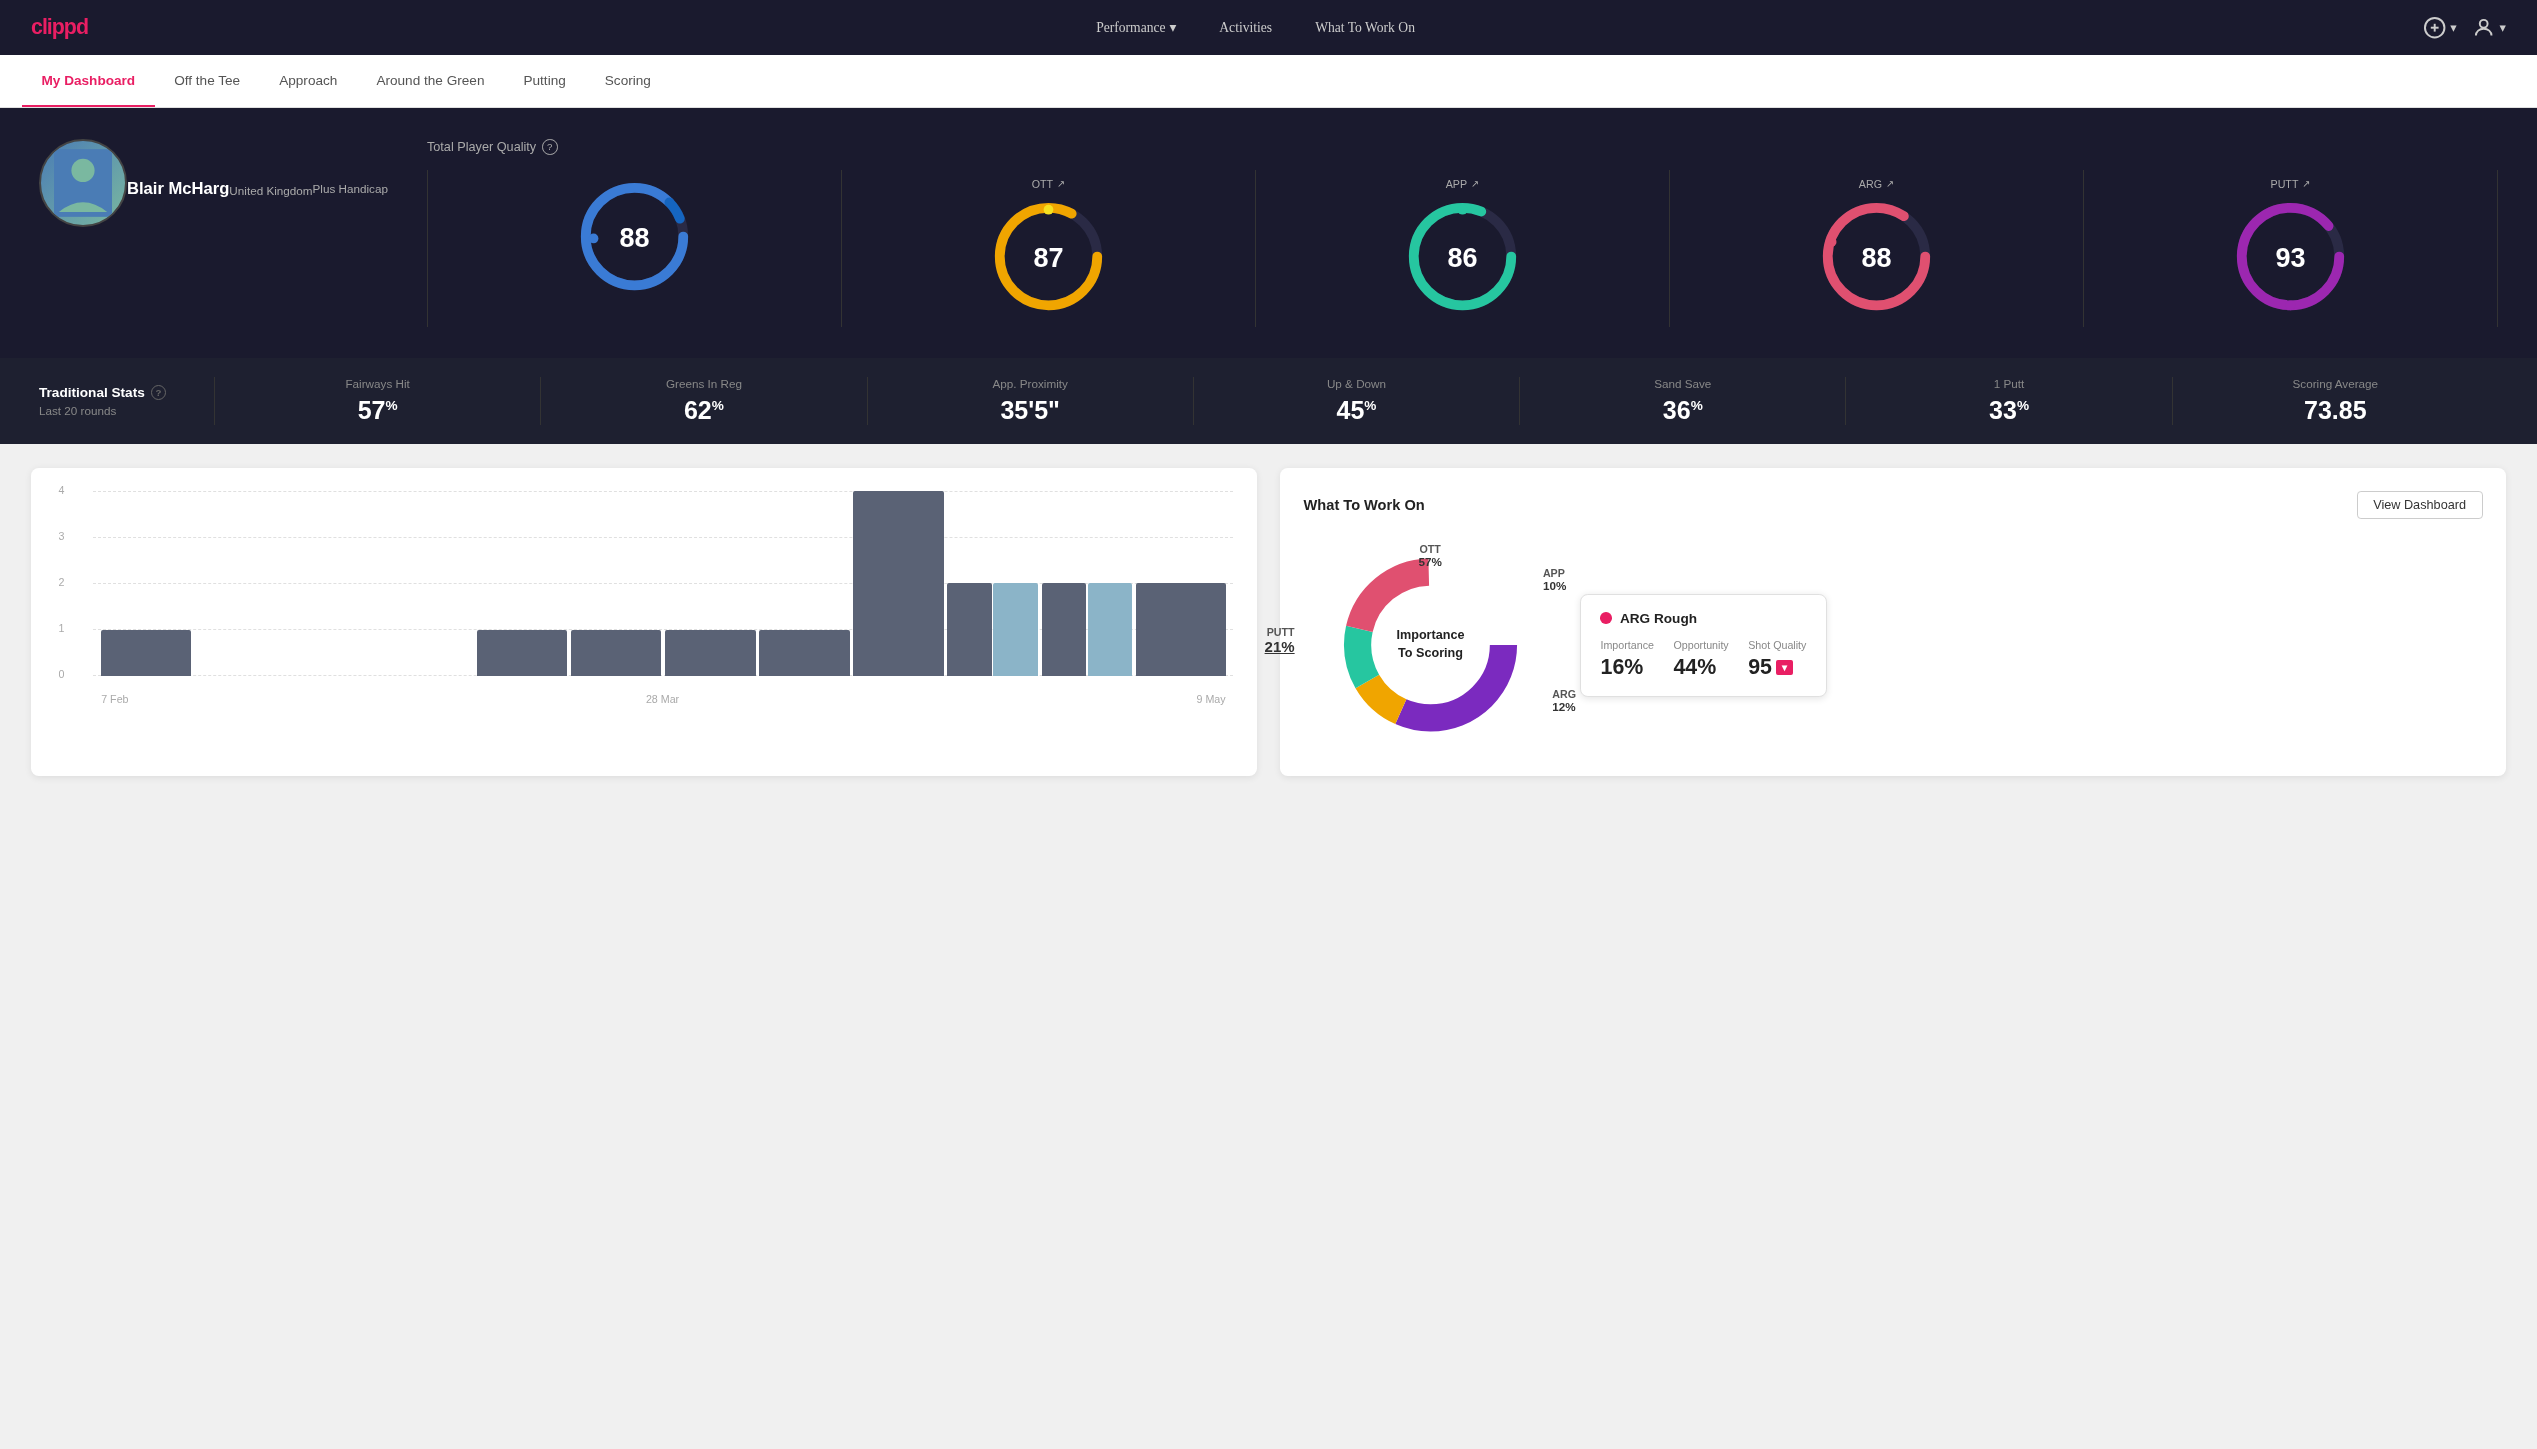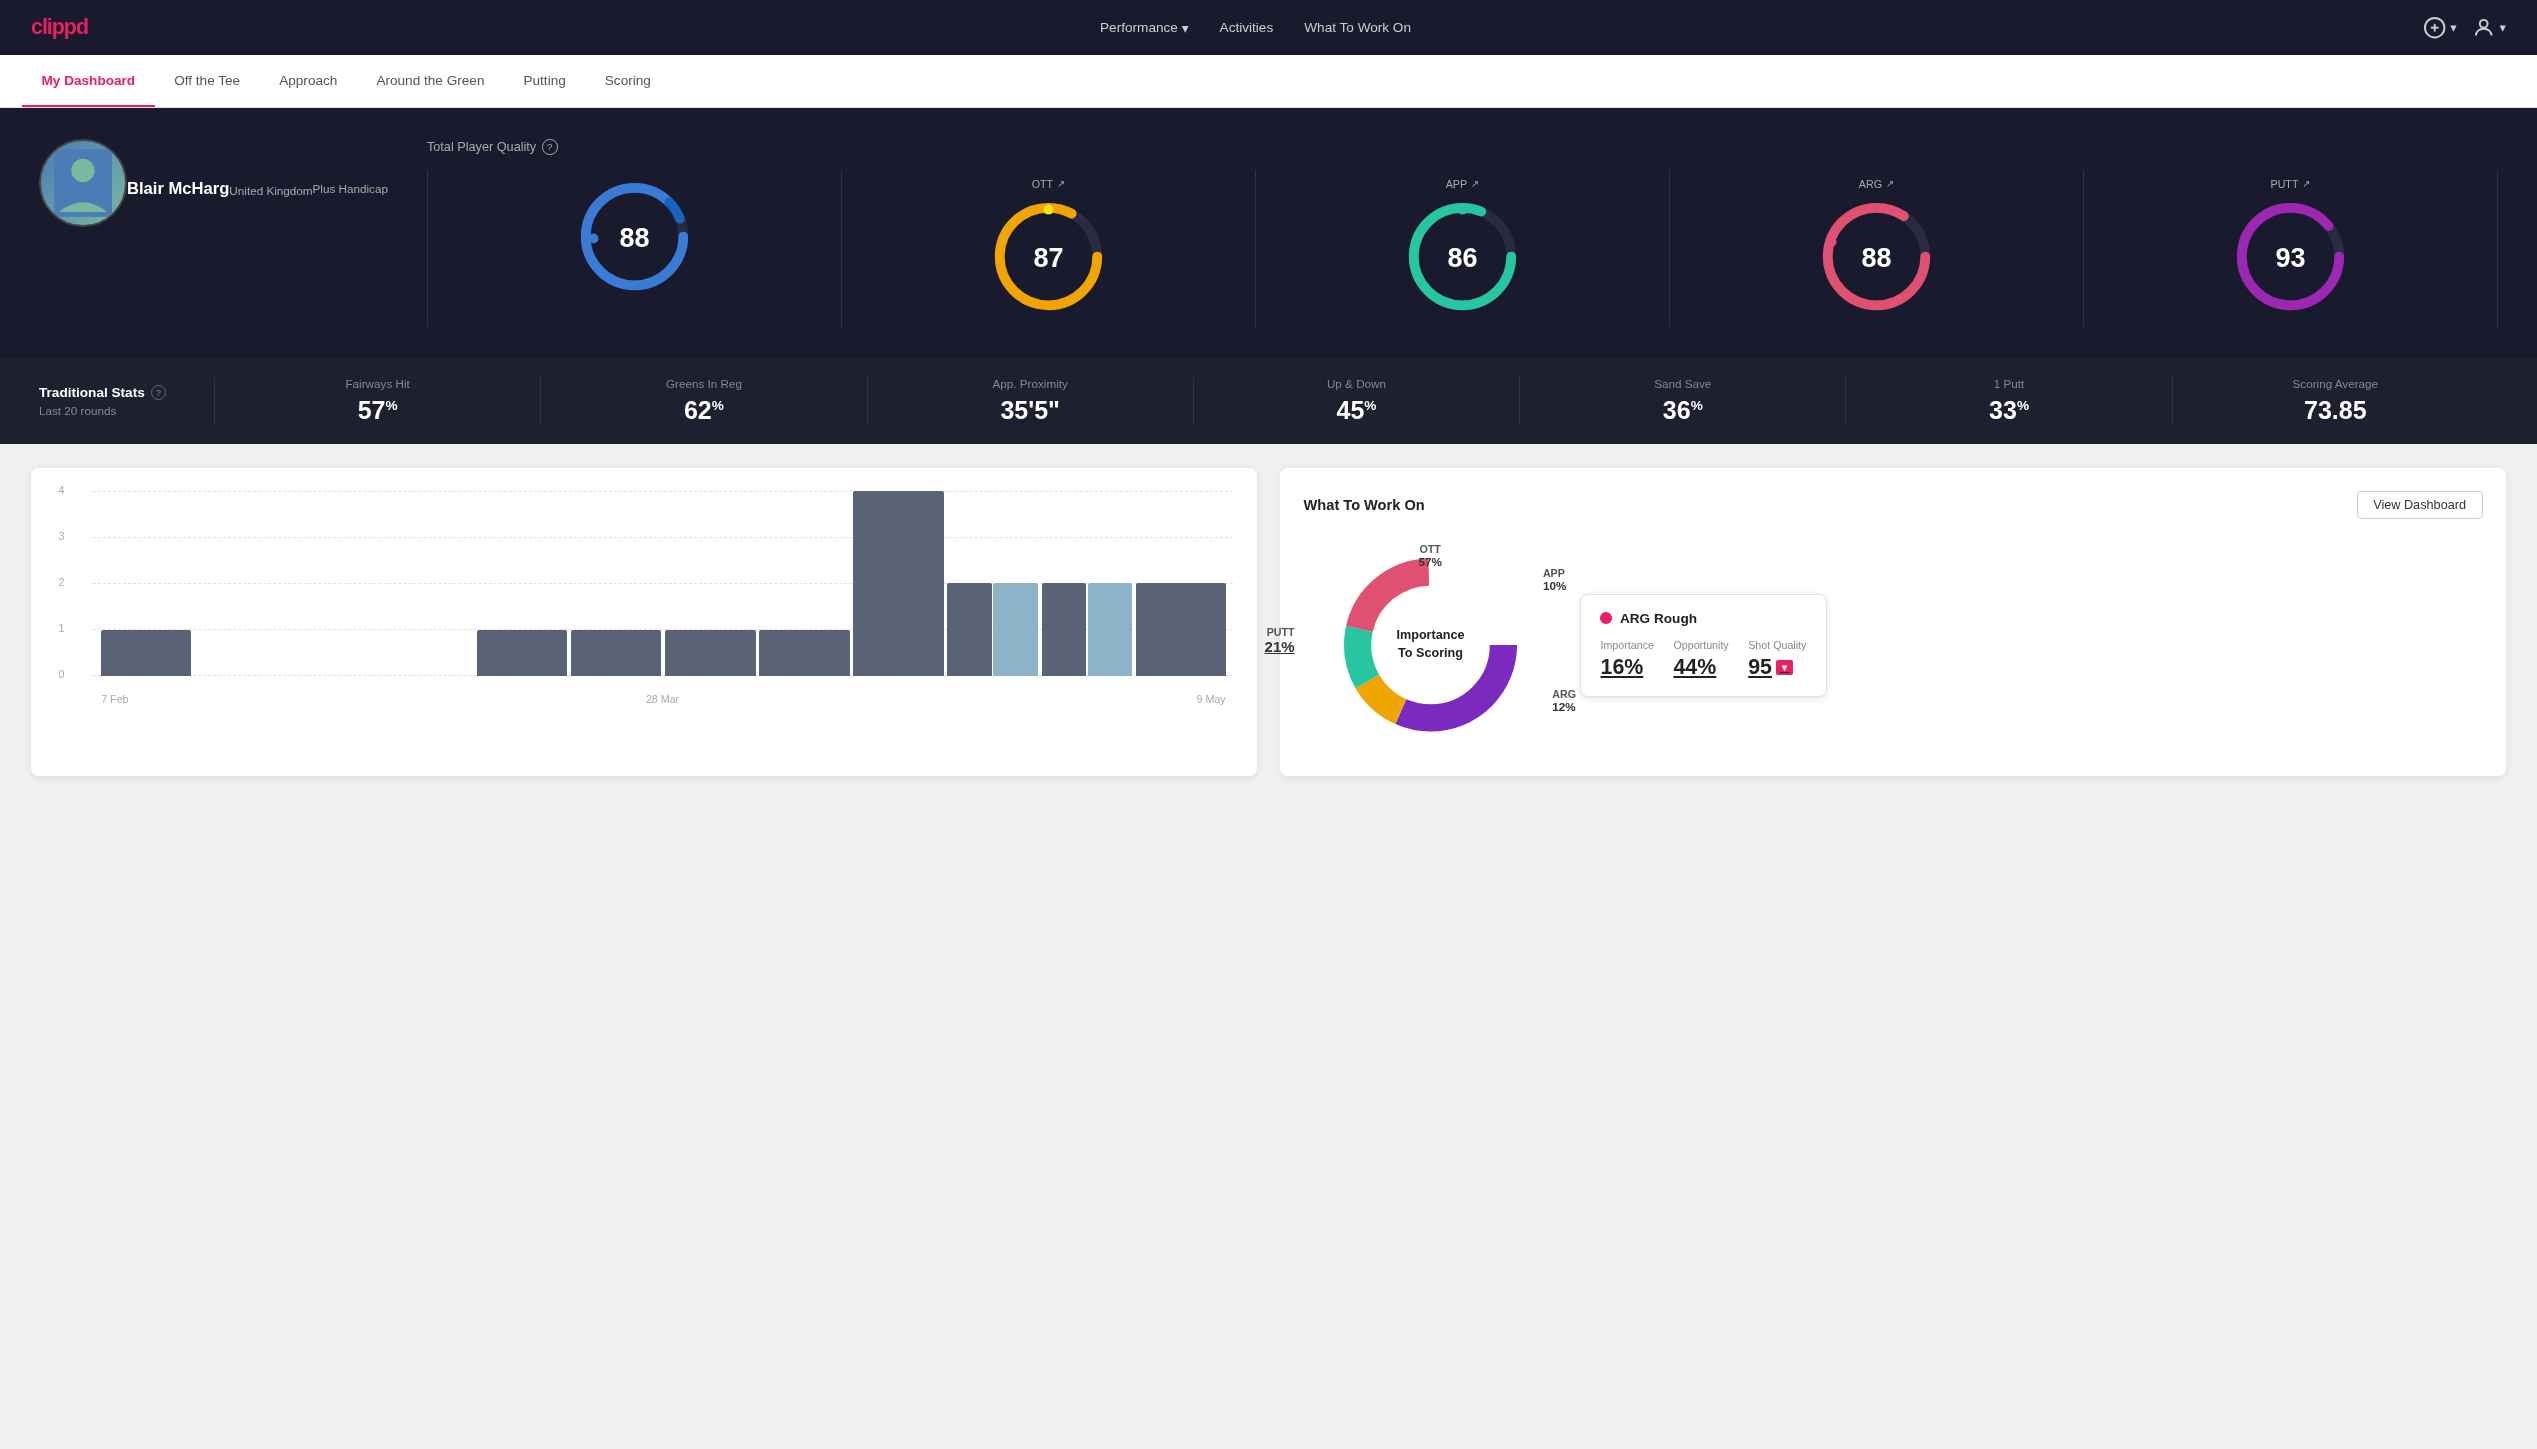--- a/index.html
+++ b/index.html
@@ -16,22 +16,23 @@
     }
     .nav-logo {
       color: #e91e63;
       font-size: 21.4px;
       font-weight: 800;
       letter-spacing: -1px;
     }
     .nav-logo span { color: #e91e63; }
     .nav-center {
       display: flex;
-      gap: 31px;
-      align-items: center;
+      gap: 43px;
+      align-items: center;
+      font-family: Liberation Serif, serif;
     }
     .nav-item {
       color: #ccc;
       font-size: 13.6px;
       cursor: pointer;
       display: flex;
       align-items: center;
       gap: 3.9px;
     }
     .nav-right {
@@ -379,21 +380,20 @@
       color: #888;
       margin-bottom: 3.9px;
     }
     .info-stat-value {
       font-size: 21.4px;
       font-weight: 700;
       color: #222;
       display: flex;
       align-items: center;
       gap: 3.9px;
-      text-decoration: underline;
     }
     .down-arrow-badge {
       background: #e91e63;
       color: #fff;
       font-size: 9.7px;
       padding: 1.9px 3.9px;
       border-radius: 1.9px;
     }
 
     

